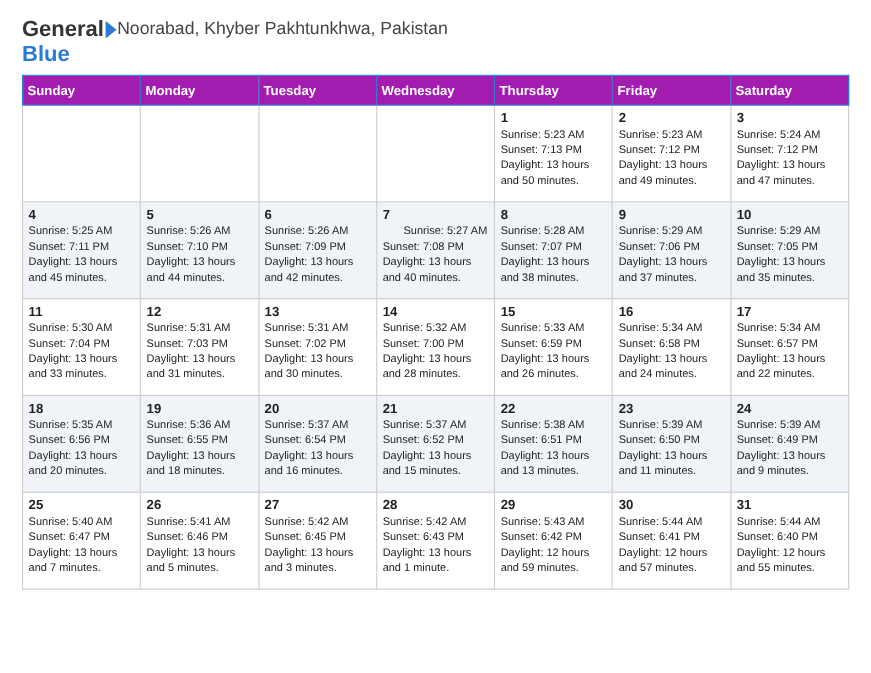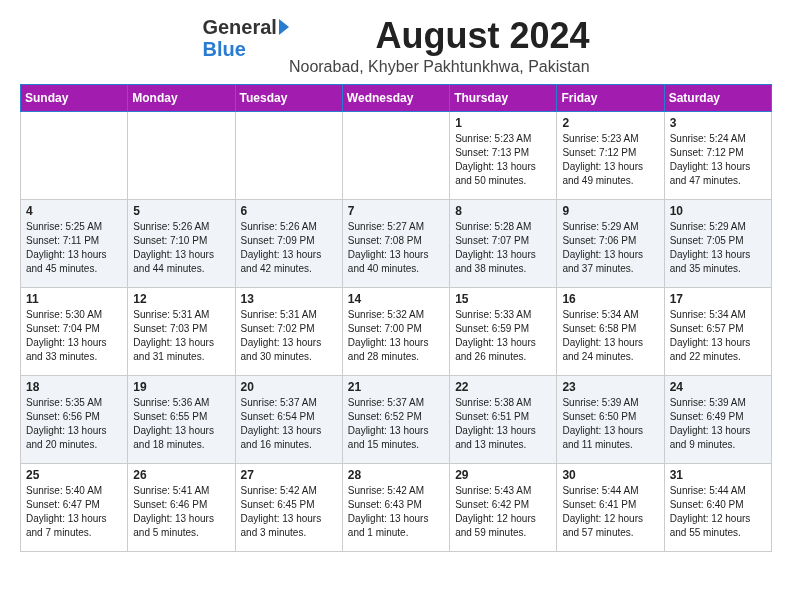--- a/index.html
+++ b/index.html
@@ -6,21 +6,21 @@
     body {
       font-family: Arial, sans-serif;
       background: #fff;
       width: 792px;
       min-height: 612px;
       padding: 16px 20px 16px 20px;
     }
     .header-section {
       display: flex;
       align-items: flex-start;
-      justify-content: center;
+      justify-content: flex-start;
       margin-bottom: 4px;
     }
     .title-block {
       text-align: right;
     }
     .main-title {
       font-size: 36px;
       font-weight: bold;
       color: #222;
       line-height: 1.1;
@@ -105,21 +105,20 @@
 
 <div class="header-section">
   <div class="logo-wrapper">
     <div class="logo-line1">
       <span class="logo-g">General</span>
       <span class="logo-triangle"></span>
     </div>
     <div class="logo-line2">Blue</div>
   </div>
   <div class="title-block">
-    <div class="main-title">August 2024</div>
     <div class="subtitle">Noorabad, Khyber Pakhtunkhwa, Pakistan</div>
   </div>
 </div>
 
 <table>
   <thead>
     <tr>
     <th>Sunday</th>
         <th>Monday</th>
         <th>Tuesday</th>
@@ -154,21 +153,21 @@
 Daylight: 13 hours
 and 45 minutes.</span></td>
         <td><span class="day-num">5</span><span class="day-info" style="white-space: pre-line;">Sunrise: 5:26 AM
 Sunset: 7:10 PM
 Daylight: 13 hours
 and 44 minutes.</span></td>
         <td><span class="day-num">6</span><span class="day-info" style="white-space: pre-line;">Sunrise: 5:26 AM
 Sunset: 7:09 PM
 Daylight: 13 hours
 and 42 minutes.</span></td>
-        <td><span class="day-num">7</span><span class="day-info" style="white-space: pre-line;">Sunrise: 5:27 AM
+        <td><span class="day-num">7</span><span class="day-info" style="white-space: pre-line; margin-left: 19px;">Sunrise: 5:27 AM
 Sunset: 7:08 PM
 Daylight: 13 hours
 and 40 minutes.</span></td>
         <td><span class="day-num">8</span><span class="day-info" style="white-space: pre-line;">Sunrise: 5:28 AM
 Sunset: 7:07 PM
 Daylight: 13 hours
 and 38 minutes.</span></td>
         <td><span class="day-num">9</span><span class="day-info" style="white-space: pre-line;">Sunrise: 5:29 AM
 Sunset: 7:06 PM
 Daylight: 13 hours

